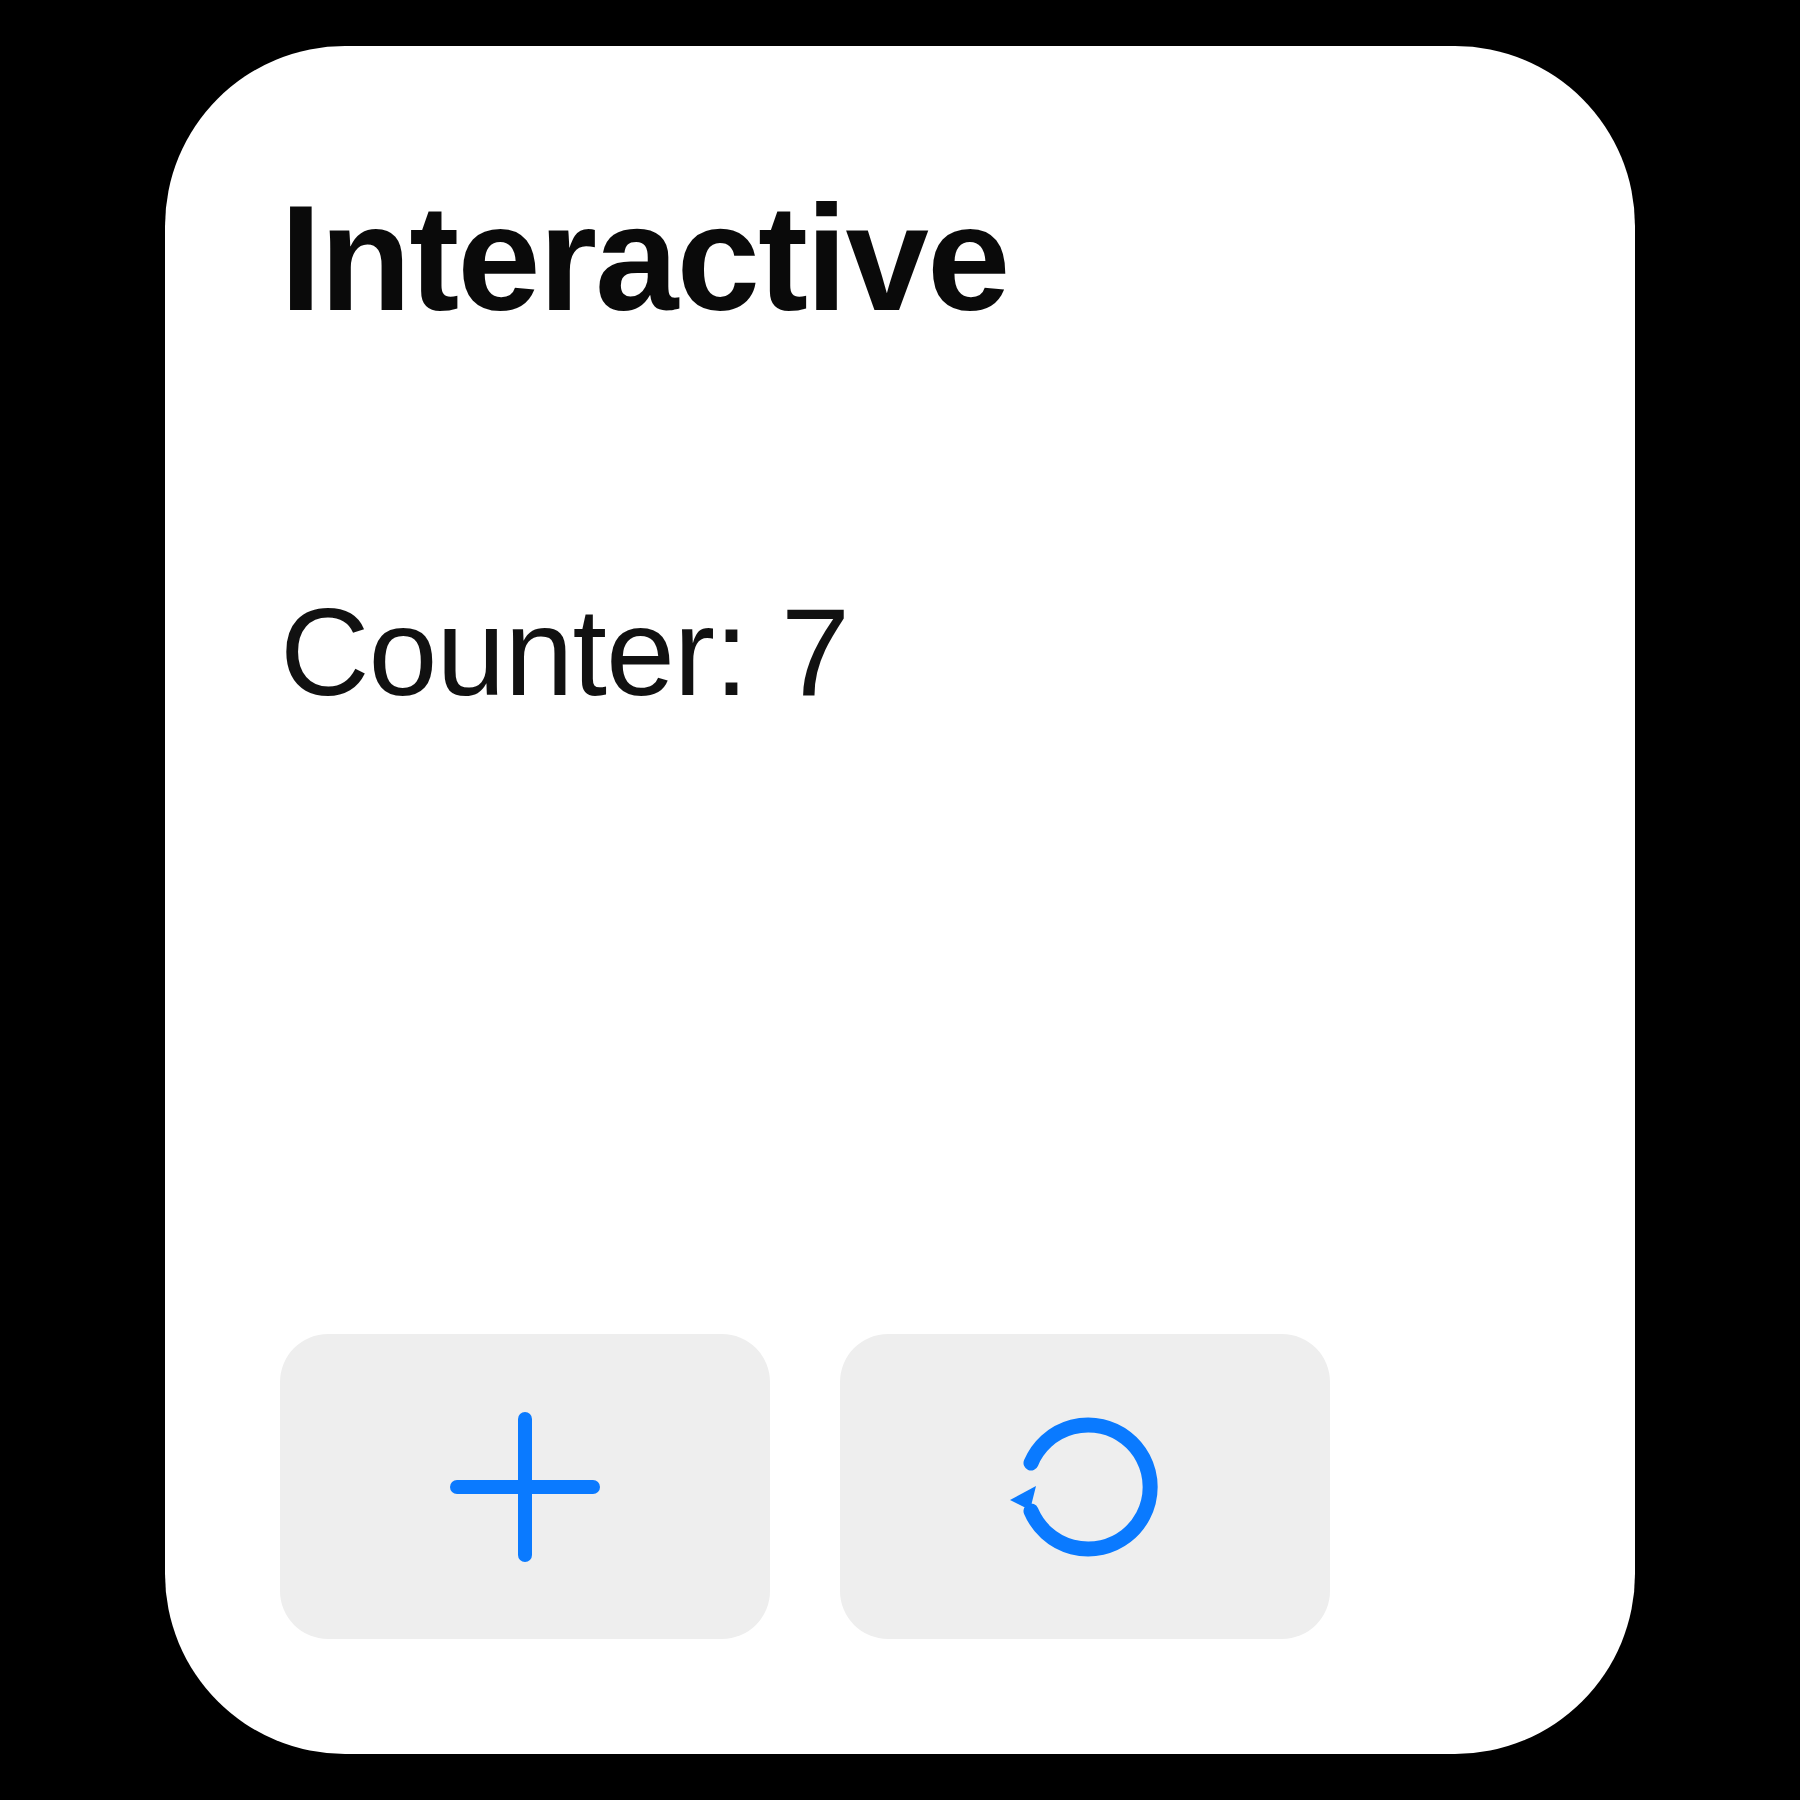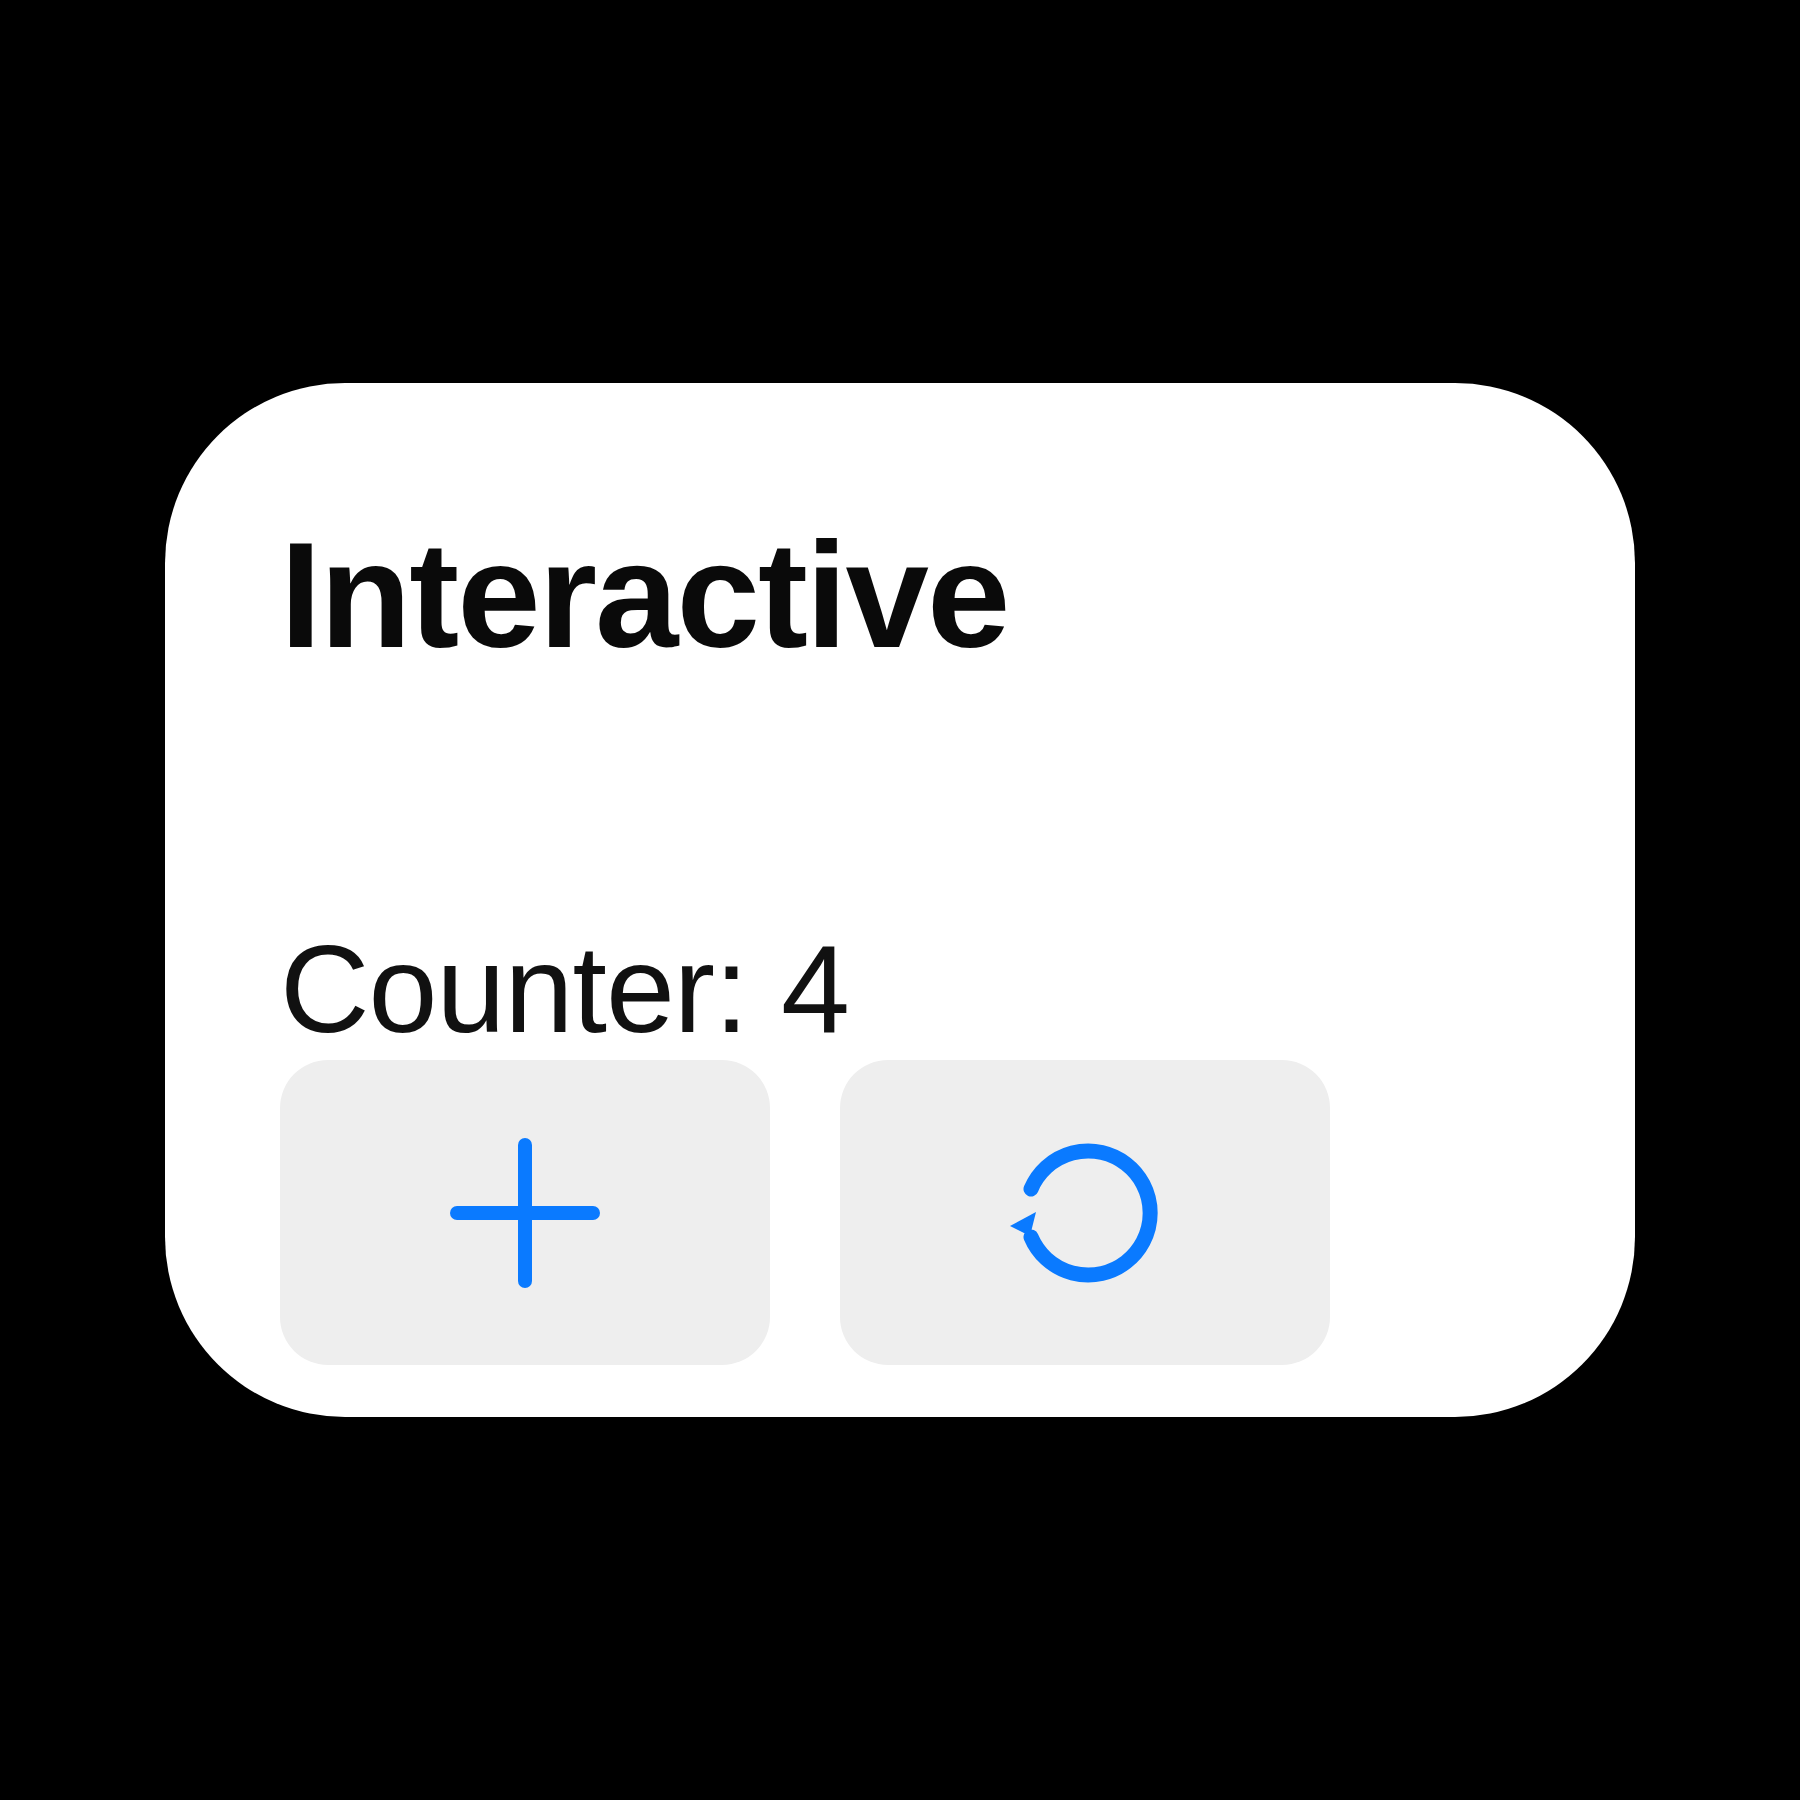--- a/index.html
+++ b/index.html
@@ -12,21 +12,21 @@
       height: 1800px;
       background: #000000;
       font-family: -apple-system, BlinkMacSystemFont, "Helvetica Neue", Helvetica, Arial, sans-serif;
       display: flex;
       align-items: center;
       justify-content: center;
       -webkit-font-smoothing: antialiased;
     }
     .widget {
       width: 1470px;
-      height: 1034px;
+      height: 1708px;
       background: #ffffff;
       border-radius: 180px;
       padding: 130px 115px 115px 115px;
       display: flex;
       flex-direction: column;
     }
     .widget-title {
       font-size: 150px;
       font-weight: 700;
       color: #0a0a0a;
@@ -59,21 +59,21 @@
     .btn svg {
       display: block;
     }
   </style>
 </head>
 <body>
 
 <div class="widget">
   <div class="widget-title">Interactive</div>
 
-  <div class="counter-text">Counter: 4</div>
+  <div class="counter-text">Counter: 7</div>
 
   <div class="button-row">
     <button class="btn">
       <span>
         <svg width="160" height="160" viewBox="0 0 160 160" fill="none">
           <line x1="80" y1="12" x2="80" y2="148" stroke="#0a7aff" stroke-width="14" stroke-linecap="round"></line>
           <line x1="12" y1="80" x2="148" y2="80" stroke="#0a7aff" stroke-width="14" stroke-linecap="round"></line>
         </svg>
       </span>
     </button>

